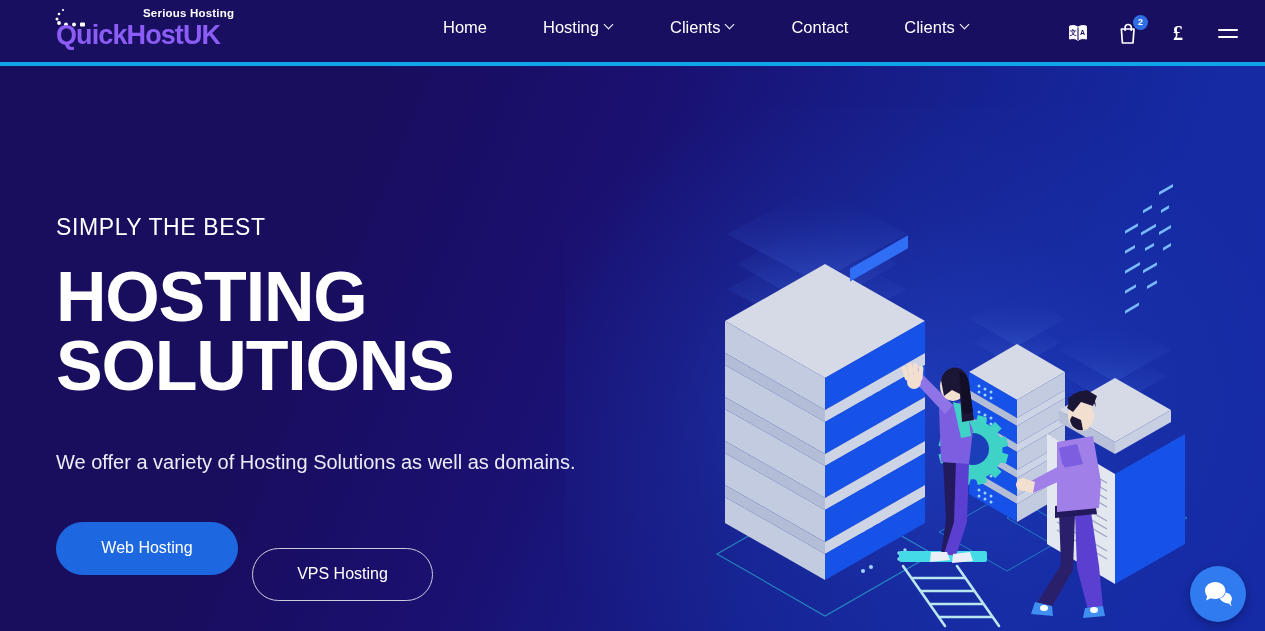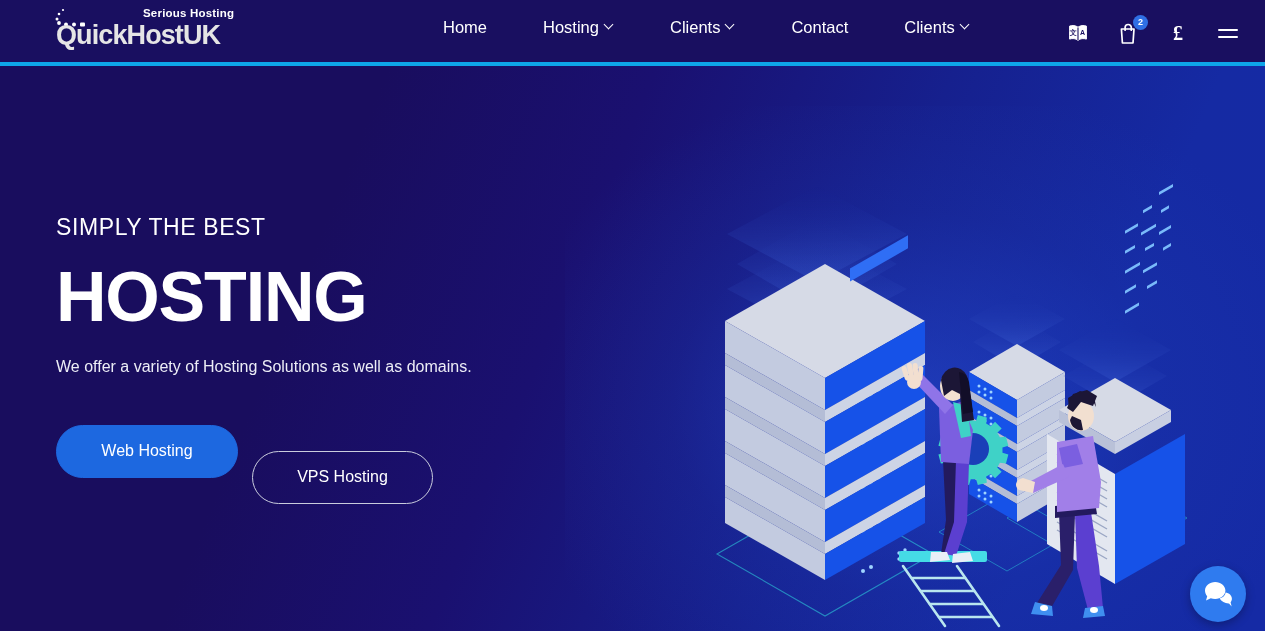--- a/index.html
+++ b/index.html
@@ -21,21 +21,21 @@
   
   #logo { position:absolute; left:55px; top:3px; width:240px; height:58px; }
   #logo-swoosh { position:absolute; left:0px; top:3px; width:100px; height:22px; }
   #logo-tagline {
     position:absolute; left:88px; top:4px;
     font-size:11.5px; font-weight:bold; color:#ffffff;
     letter-spacing:.2px; white-space:nowrap;
   }
   #logo-wordmark {
     position:absolute; left:1px; top:17px;
-    font-size:27px; font-weight:bold; color:#e5e5e5;
+    font-size:27px; font-weight:bold; color:#8b5cf6;
     letter-spacing:-.9px; white-space:nowrap;text-align:right;
   }
 
   
   #nav { position:absolute; left:415px; top:0; height:54px; display:flex; align-items:center; }
   .nav-item {
     display:flex; align-items:center; gap:6px;
     padding:0 28px; height:66px;
     color:#ffffff; font-size:16.5px; white-space:nowrap;
     cursor:pointer; text-decoration:none;
@@ -89,22 +89,22 @@
     font-size:23px; color:#ffffff; letter-spacing:.6px;
     font-weight:400; line-height:1;
   }
   #headline {
     margin-top:24px;
     font-size:70px; font-weight:bold; color:#ffffff;
     line-height:.99; letter-spacing:-1.2px;
   }
   #headline .line { display:block; }
   #subcopy {
-    margin-top:24px;
-    font-size:16px; color:#ecedf6; line-height:1.4;
+    margin-top:46px;
+    font-size:20px; color:#ecedf6; line-height:1.4;
   }
   #cta-row { margin-top:46px; display:flex; gap:14px; }
   .cta {
     height:53px; border-radius:30px;
     display:flex; align-items:center; justify-content:center;
     font-size:16px; cursor:pointer; white-space:nowrap;
     text-decoration:none;
   }
   #cta-primary { width:182px; background:#1d68e0; color:#ffffff; border:1px solid #1d68e0; }
   #cta-secondary { width:181px; background:transparent; color:#ffffff; border:1px solid #c9ccdd;margin-top:26px; }
@@ -506,20 +506,21 @@
 
           <path d="M363 306 a11 12 0 0 0 13 10 l-2 -10 -9 -4 z" fill="#1c1636"></path>
         </g>
       </svg>
     </div>
 
     <div id="hero-copy">
       <div id="eyebrow">SIMPLY THE BEST</div>
       <h1 id="headline">
         <span class="line">HOSTING</span>
+        <span class="line">SOLUTIONS</span>
       </h1>
       <p id="subcopy">We offer a variety of Hosting Solutions as well as domains.</p>
       <div id="cta-row">
         <a class="cta" id="cta-primary">Web Hosting</a>
         <a class="cta" id="cta-secondary">VPS Hosting</a>
       </div>
     </div>
   </section>
 
   <div id="chat-widget">

